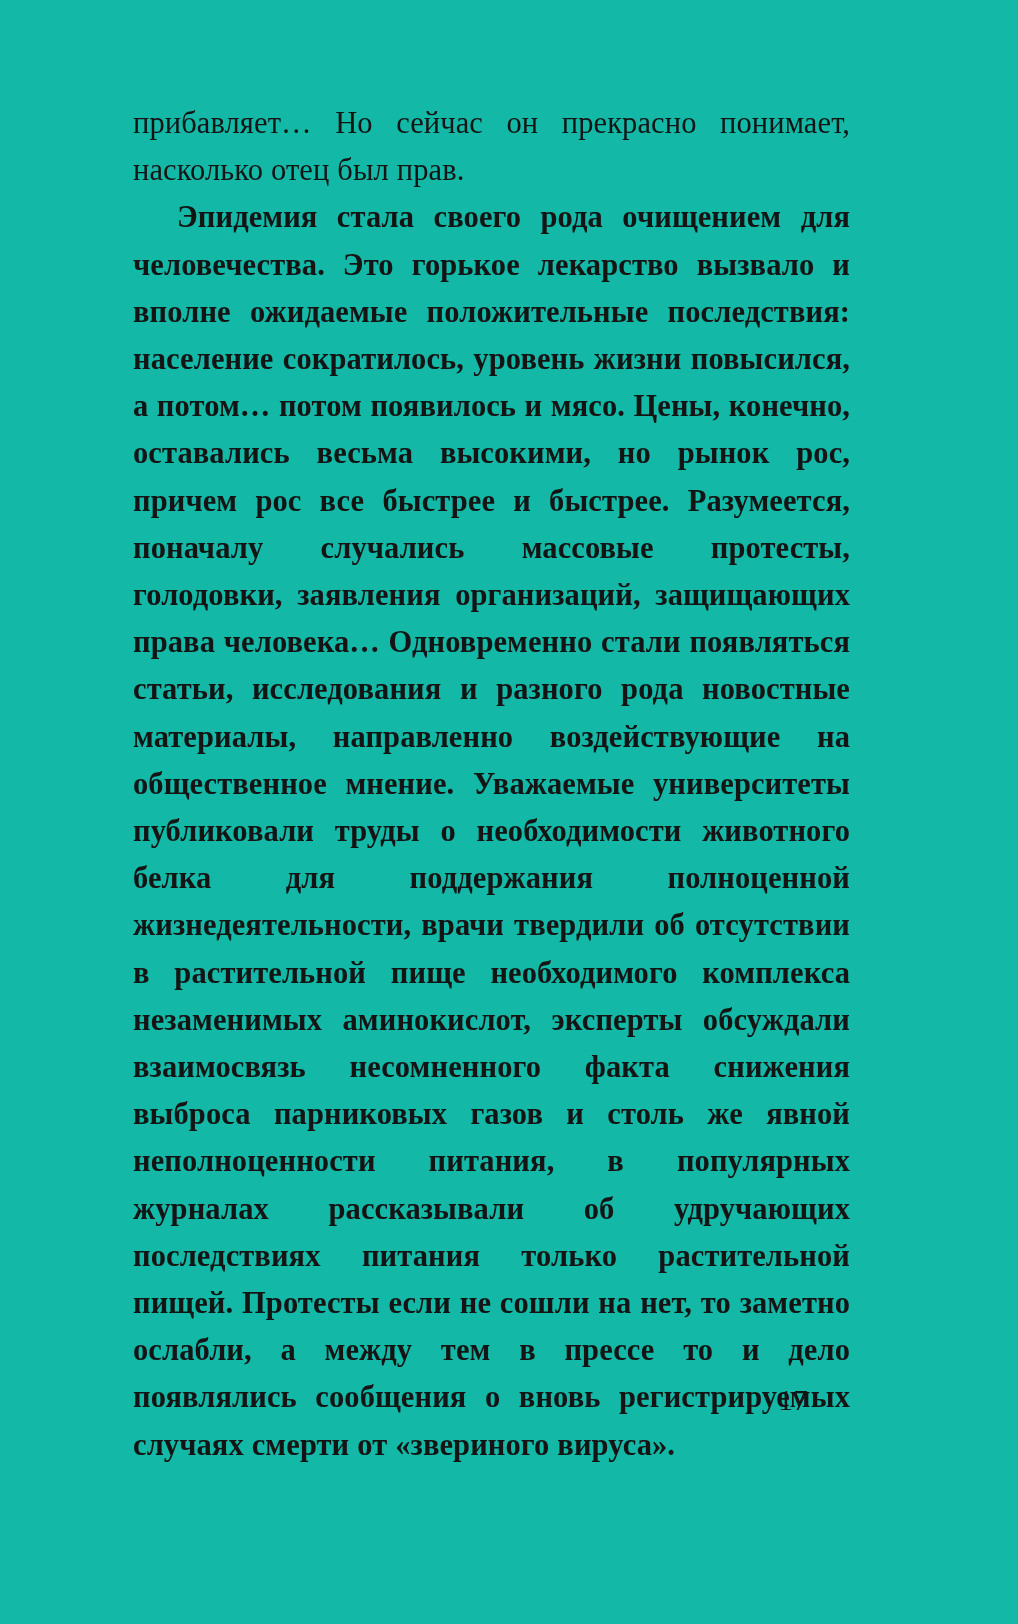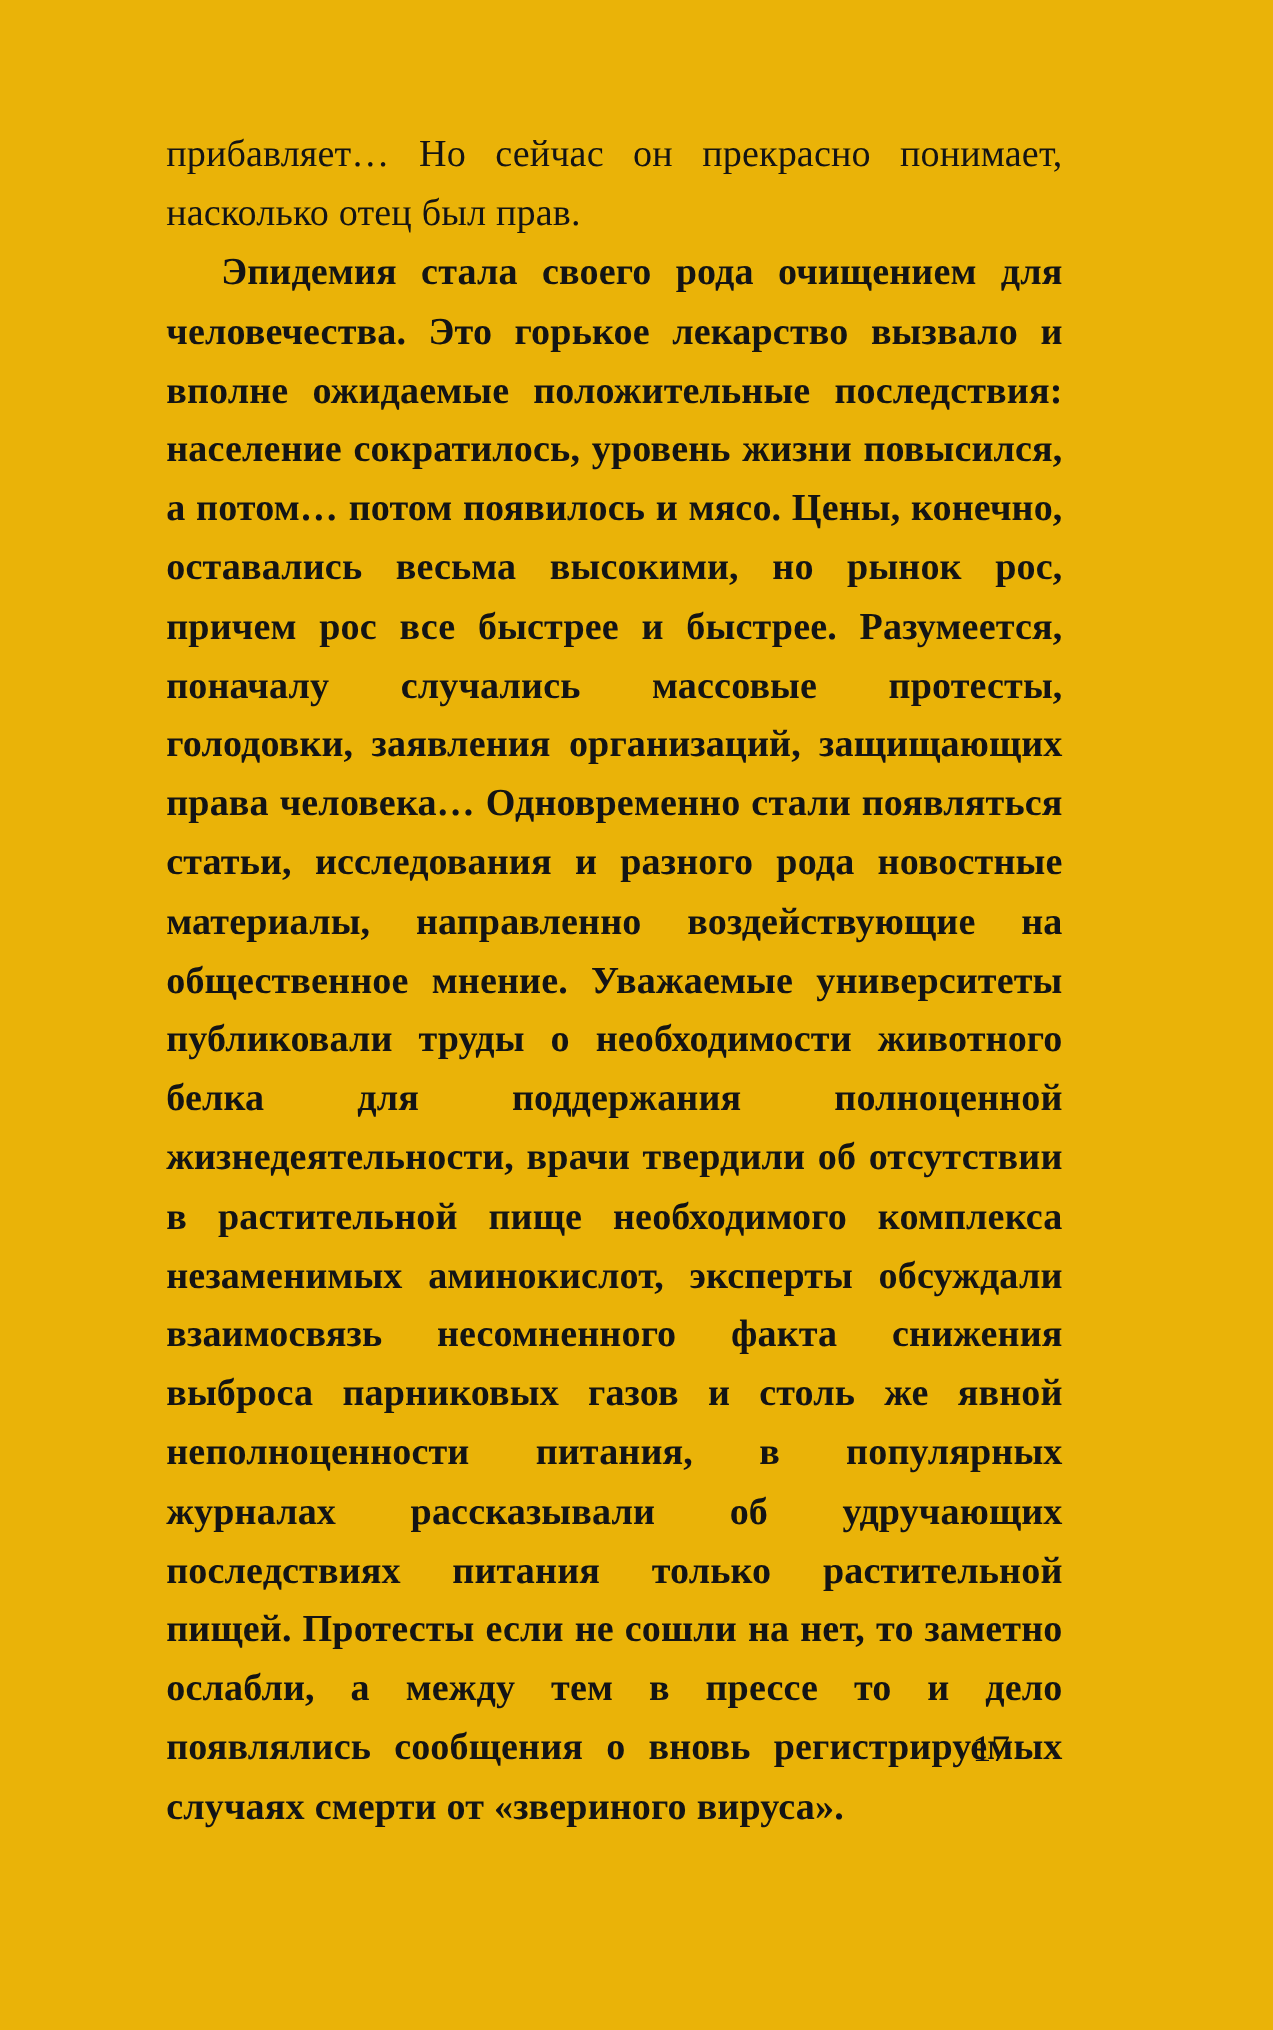--- a/index.html
+++ b/index.html
@@ -13,21 +13,21 @@
     position: relative;
     font-family: "Liberation Serif", "DejaVu Serif", serif;
     color: #111111;
     overflow: hidden;
   }
   .page {
     position: absolute;
     left: 0; top: 0;
     width: 1018px;
     height: 1624px;
-    background: #eab308;
+    background: #14b8a6;
   }
   .text-column {
     position: absolute;
     left: 133px;
     top: 100px;
     width: 717px;
   }
   p.para {
     margin: 0;
     font-size: 30.5px;

